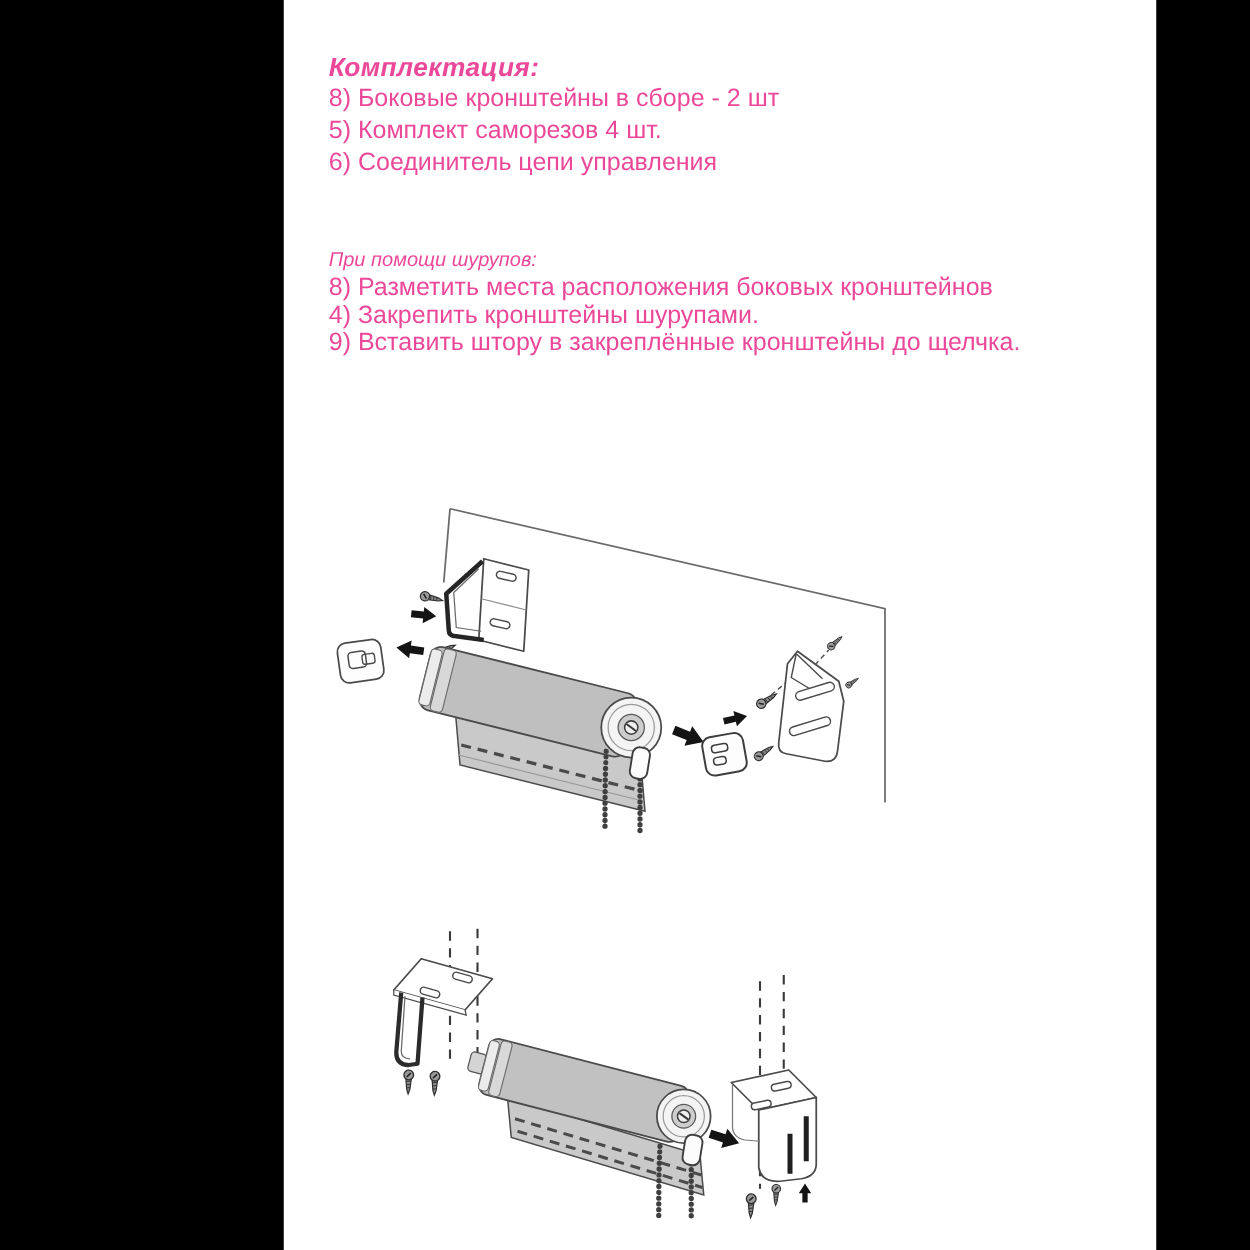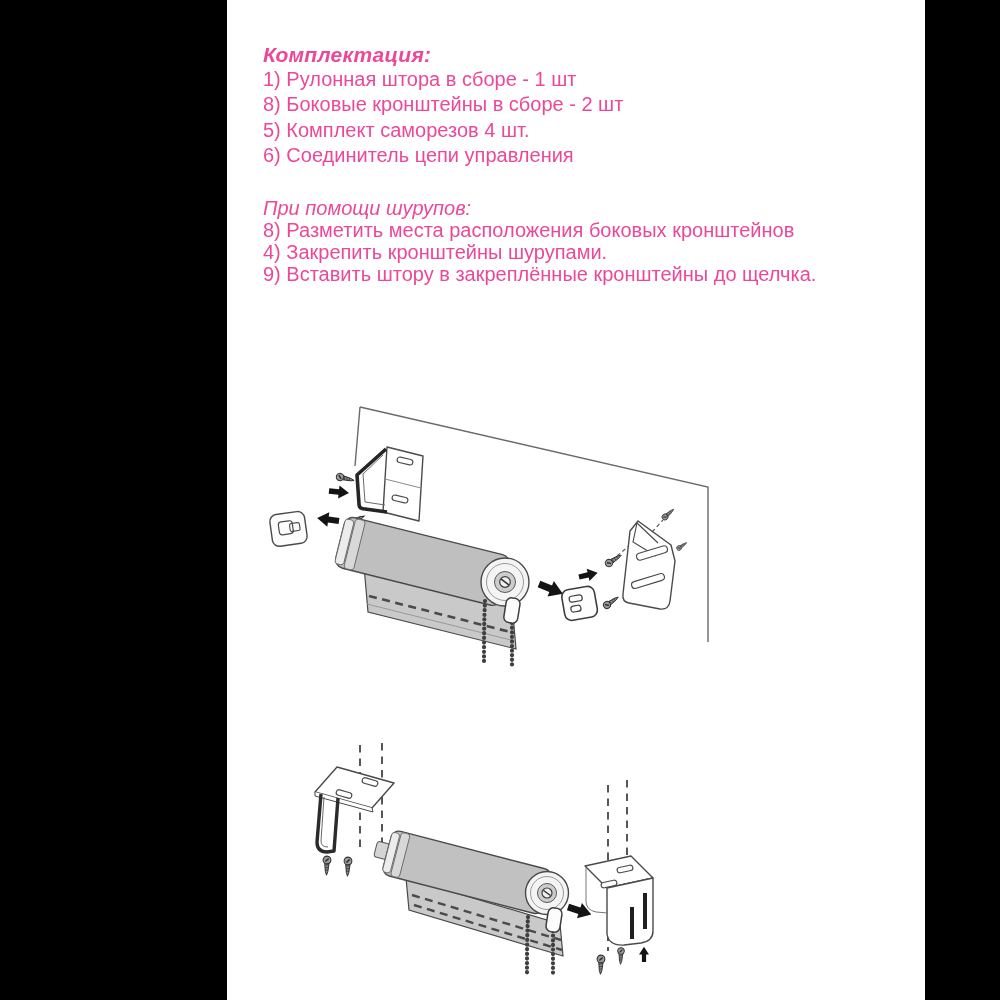--- a/index.html
+++ b/index.html
@@ -6,21 +6,21 @@
   .stage{position:relative;width:1000px;height:1000px;background:#000;overflow:hidden;
          font-family:"Liberation Sans","DejaVu Sans",sans-serif;}
   .bar{position:absolute;top:0;height:1000px;background:#000;}
   .bar.left{left:0;width:207px;}
   .bar.right{left:793px;width:207px;}
   .page{position:absolute;left:207px;top:0;width:698px;height:1000px;background:#fff;color:#ec4899;margin-left:20px;}
   .textblock{position:absolute;left:36px;white-space:nowrap;}
   .kit{top:42px;}
   .montage{top:196px;}
   .h-bold-italic{font-size:21px;font-weight:bold;font-style:italic;letter-spacing:.3px;line-height:25px;}
-  .sub-italic{font-style:italic;font-size:20px;line-height:23px;margin-top:1px;}
+  .sub-italic{font-style:italic;font-size:16px;line-height:23px;margin-top:1px;}
   .kit .item{font-size:20px;line-height:25.4px;}
   .montage .item{font-size:20px;line-height:21.8px;}
   .illus{position:absolute;left:0;}
   #illus1{top:390px;}
   #illus2{top:735px;}
   .wallln{stroke:#6a6a6a;stroke-width:1.4;fill:none;}
   .plate{fill:#ffffff;stroke:#4a4a4a;stroke-width:1.4;stroke-linejoin:round;}
   .slot{fill:#ffffff;stroke:#4a4a4a;stroke-width:1.15;}
   .guide{stroke:#3a3a3a;stroke-width:1.7;fill:none;stroke-dasharray:7.5 6;}
   .guidesm{stroke:#555;stroke-width:1.2;fill:none;stroke-dasharray:4 3;}
@@ -30,21 +30,20 @@
 <body>
 
 <div class="stage">
   <div class="bar left"></div>
   <div class="bar right"></div>
 
   <div class="page">
 
     <div class="textblock kit">
       <div class="h-bold-italic">Комплектация:</div>
-      <div class="item">1) Рулонная штора в сборе - 1 шт</div>
       <div class="item">8) Боковые кронштейны в сборе - 2 шт</div>
       <div class="item">5) Комплект саморезов 4 шт.</div>
       <div class="item">6) Соединитель цепи управления</div>
     </div>
 
     <div class="textblock montage">
       <div class="sub-italic">При помощи шурупов:</div>
       <div class="item">8) Разметить места расположения боковых кронштейнов</div>
       <div class="item">4) Закрепить кронштейны шурупами.</div>
       <div class="item">9) Вставить штору в закреплённые кронштейны до щелчка.</div>

